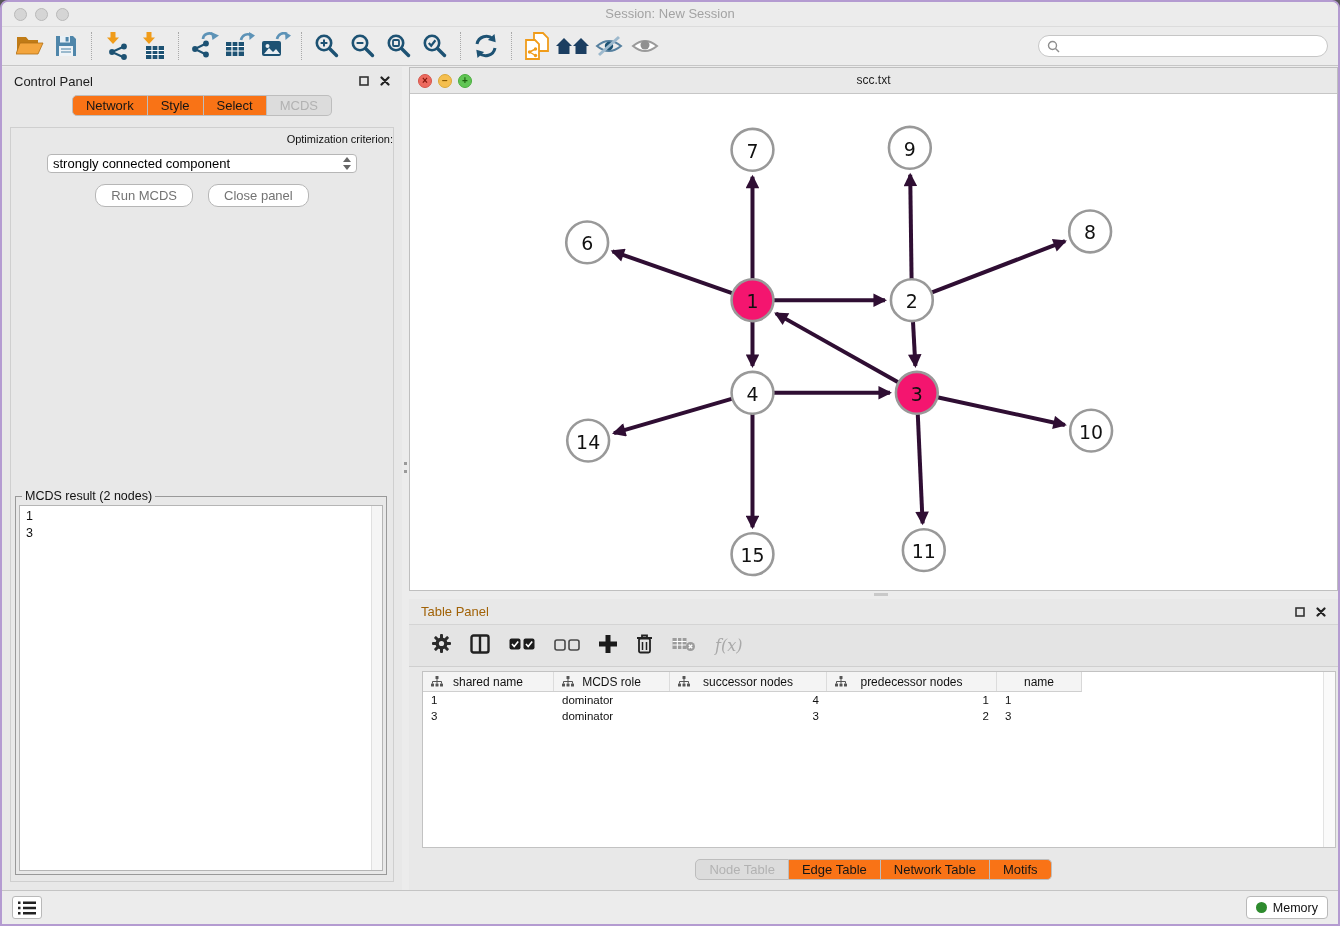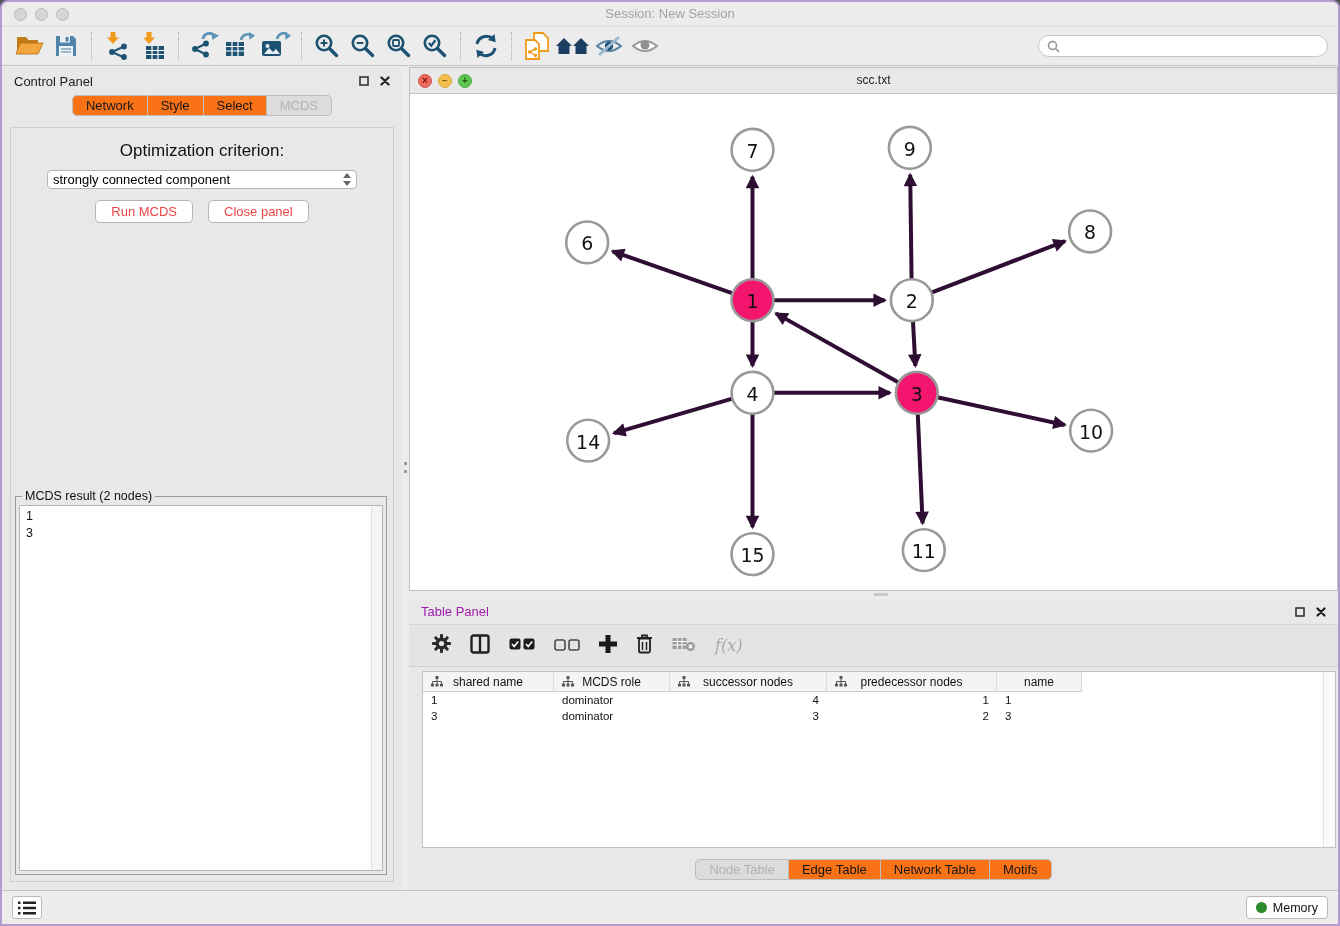--- a/index.html
+++ b/index.html
@@ -30,30 +30,30 @@
   .panel-head{ height:28px; display:flex; align-items:center; padding:0 12px; font-size:13px; color:#1c1c1c; }
   .head-icons{ margin-left:auto; display:flex; gap:11px; align-items:center; }
   .seg-tabs{ display:flex; justify-content:center; }
   .tab{ padding:2px 13px; font-size:13px; background:#f97316; border:1px solid #bdbdbd; border-left:none;
         color:#161616; cursor:default; line-height:15px; }
   .tab:first-child{ border-left:1px solid #bdbdbd; border-radius:5px 0 0 5px; }
   .tab:last-child{ border-radius:0 5px 5px 0; }
   .tab.selected{ background:#dcdcdc; color:#b2b2b2; }
   .cp-body{ position:absolute; top:60px; left:8px; right:8px; bottom:8px;
             border:1px solid #cfcfcf; background:#e8e8e8; }
-  .opt-label{ text-align:center; font-size:17px; margin-top:13px; color:#111; }
+  .opt-label{ text-align:right; font-size:11px; margin-top:5px; color:#111; }
   .selectbox{ margin:9px 36px 0 36px; height:19px; background:#fff; border:1px solid #b6b6b6;
               border-radius:4px; display:flex; align-items:center; padding:0 5px; font-size:13px; }
   .spinner{ margin-left:auto; display:flex; flex-direction:column; gap:3px; align-items:center; }
   .tri-up{ width:0; height:0; border-left:4px solid transparent; border-right:4px solid transparent;
            border-bottom:5px solid #666; }
   .tri-dn{ width:0; height:0; border-left:4px solid transparent; border-right:4px solid transparent;
            border-top:5px solid #666; }
   .btn-row{ display:flex; justify-content:center; gap:15px; margin-top:11px; }
-  .btn{ background:#fff; border:1px solid #b6b6b6; border-radius:5px; padding:3px 15px; font-size:13px; color:#ef4444; }
+  .btn{ background:#fff; border:1px solid #b6b6b6; border-radius:10px; padding:3px 15px; font-size:13px; color:#737373; }
   .groupbox{ position:absolute; left:4px; right:6px; top:368px; bottom:6px; border:1px solid #999; }
   .groupbox-label{ position:absolute; top:-8px; left:6px; background:#e8e8e8; padding:0 3px; font-size:12.5px; color:#111; }
   .result-box{ position:absolute; left:3px; right:3px; top:8px; bottom:3px; background:#fff;
                border:1px solid #b5b5b5; overflow:hidden; }
   .result-text{ font-size:12.5px; line-height:17px; padding:2px 6px; white-space:pre; color:#111; }
   .result-scroll{ position:absolute; right:0; top:0; bottom:0; width:11px; background:#f5f5f5; border-left:1px solid #e0e0e0; }
 
   
   .v-split{ width:7px; background:#ececec; position:relative; flex:none; }
   .v-split .grip{ position:absolute; top:395px; left:2px; width:3px; height:3px; background:#9a9a9a; box-shadow:0 8px 0 #9a9a9a; }
@@ -69,21 +69,21 @@
   .tl2{ width:14px; height:14px; border-radius:50%; font-size:10px; font-weight:bold; display:flex;
         align-items:center; justify-content:center; line-height:1; }
   .tl-red{ background:#ed6a5f; border:1px solid #d5554a; color:#7e1208; }
   .tl-yel{ background:#f5bf4f; border:1px solid #dba838; color:#8a5a00; }
   .tl-grn{ background:#61c555; border:1px solid #4aad3e; color:#1d5f10; }
   .net-canvas{ flex:1; background:#fff; position:relative; }
   .net-canvas svg{ position:absolute; inset:0; width:100%; height:100%; }
 
   
   .table-panel{ flex:1; background:#e8e8e8; display:flex; flex-direction:column; min-height:0; }
-  .tp-head{ height:25px; display:flex; align-items:center; padding:0 12px; font-size:13px; color:#a21caf; }
+  .tp-head{ height:25px; display:flex; align-items:center; padding:0 12px; font-size:13px; color:#a16207; }
   .tp-toolbar{ height:43px; background:#e4e4e4; border-top:1px solid #d4d4d4; border-bottom:1px solid #cfcfcf;
                display:flex; align-items:center; gap:19px; padding:0 23px; flex:none; }
   .fx{ font-family:"DejaVu Serif","Liberation Serif",serif; font-style:italic; font-size:16px; color:#a9a9a9; }
   .tp-table{ flex:1; background:#fff; border:1px solid #c2c2c2; margin:4px 2px 0 13px; position:relative; overflow:hidden; }
   .thead{ display:flex; height:20px; background:#f4f4f4; border-bottom:1px solid #cfcfcf; width:659px; border-right:1px solid #d8d8d8; }
   .th{ position:relative; display:flex; align-items:center; justify-content:center; font-size:12px;
        border-right:1px solid #dcdcdc; color:#111; }
   .th:last-child{ border-right:none; }
   .th .tree{ position:absolute; left:8px; top:4px; }
   .trow{ display:flex; height:16px; align-items:center; font-size:11.5px; color:#111; }

